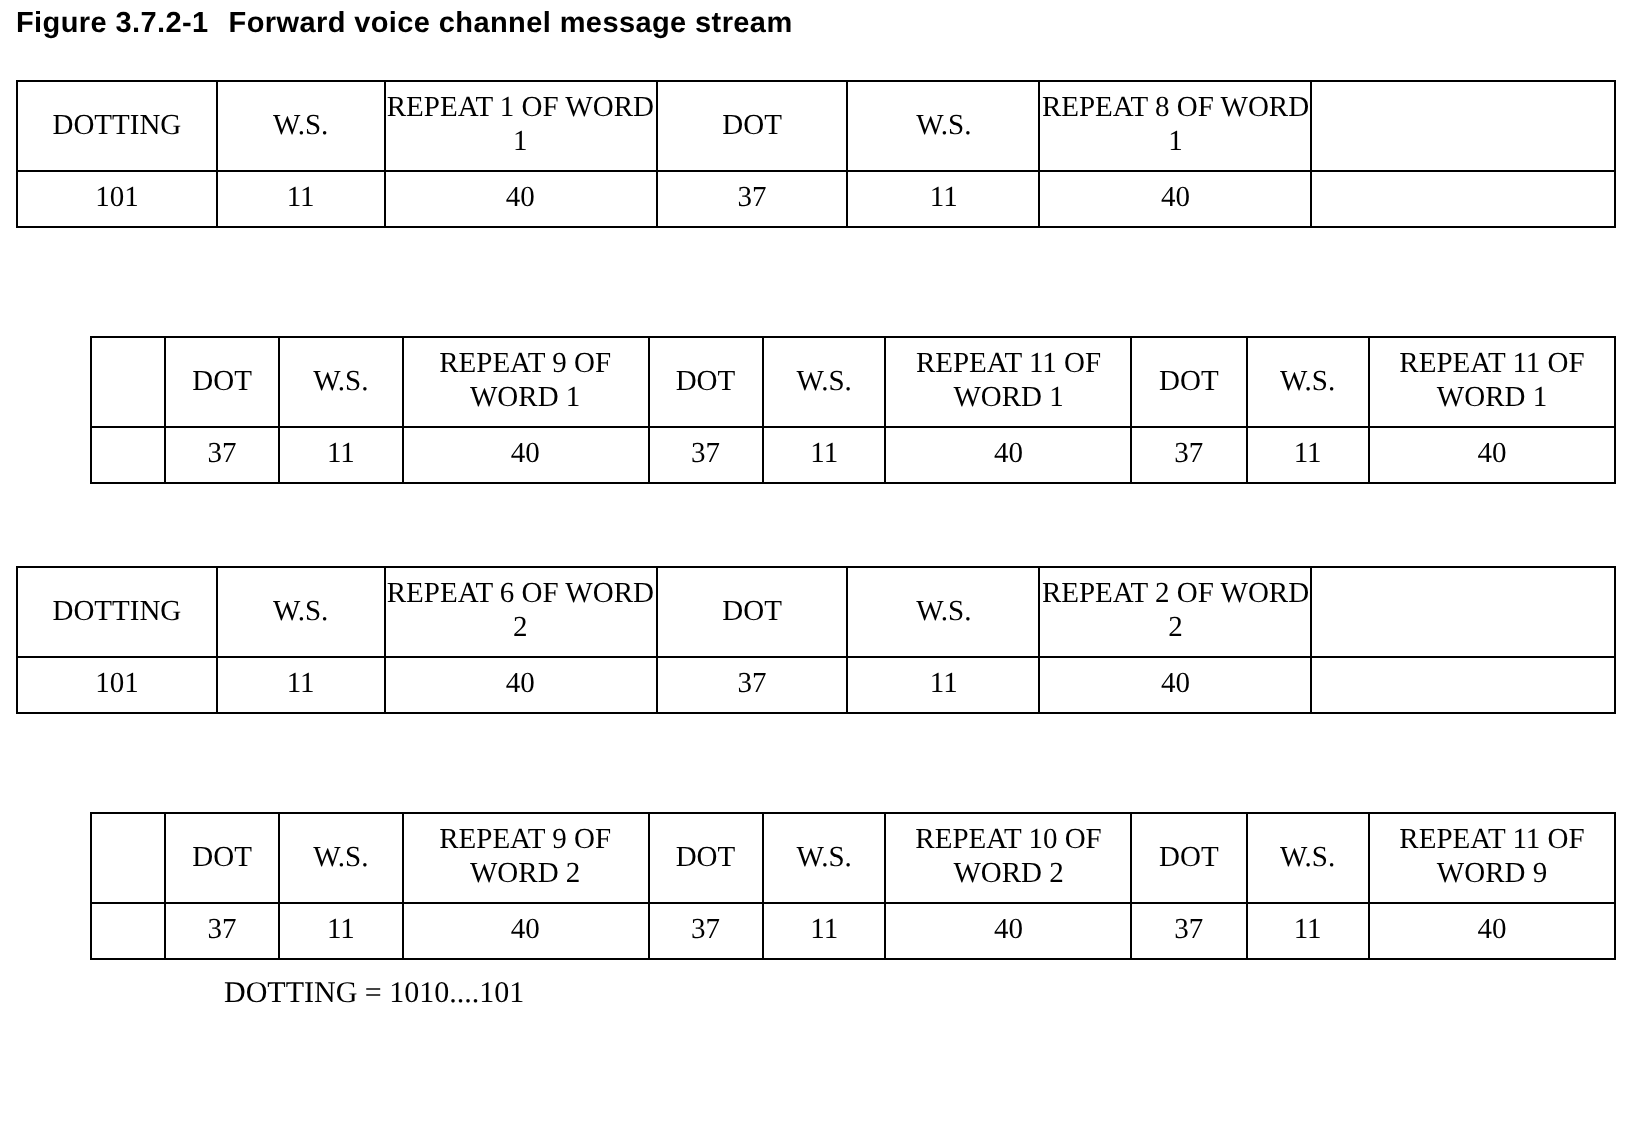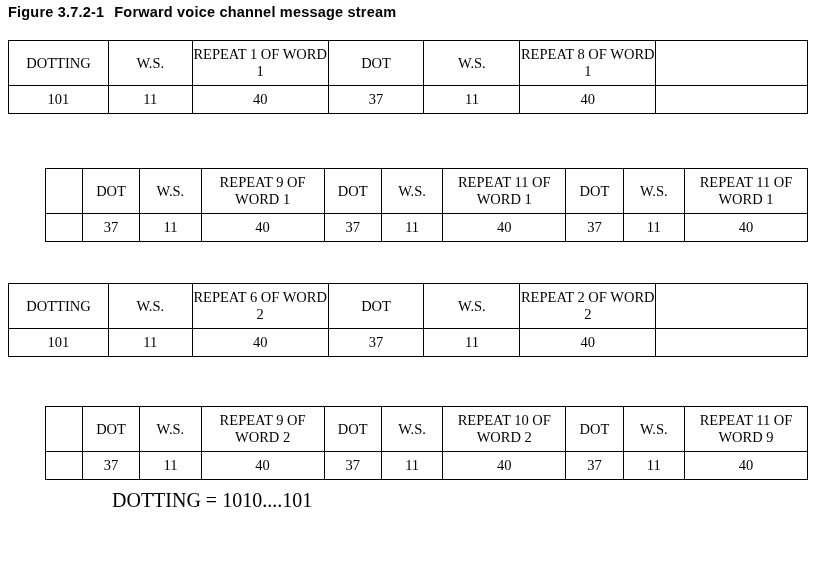--- a/index.html
+++ b/index.html
@@ -59,21 +59,21 @@
   .tblA { left: 8px; width: 800px; }
   .tblA1 { top: 40px; }
   .tblA2 { top: 283px; }
   
   .tblB { left: 45px; width: 763px; }
   .tblB1 { top: 168px; }
   .tblB2 { top: 406px; }
 
   .note {
     position: absolute;
-    font-size: 20px;
+    font-size: 15px;
     white-space: nowrap;
   }
   .note-dotting { left: 112px; top: 489px; }
   .note-ws { left: 112px; top: 535px; }
 </style>
 </head>
 <body>
 
 <div class="page">
 

